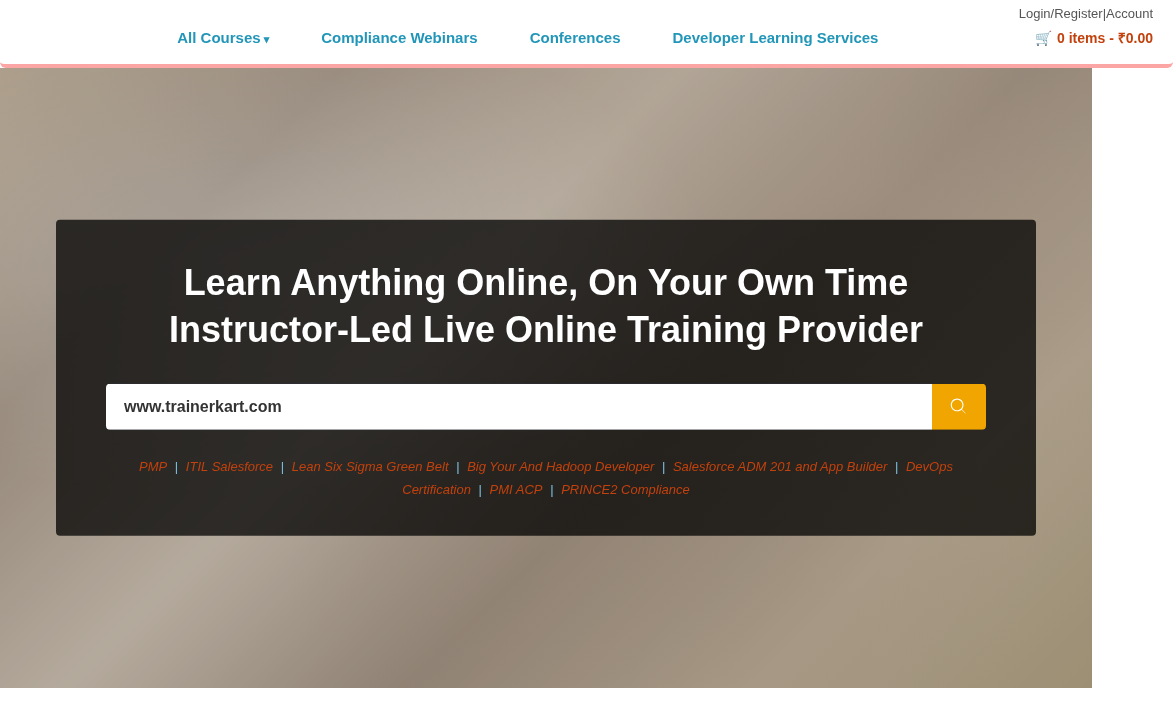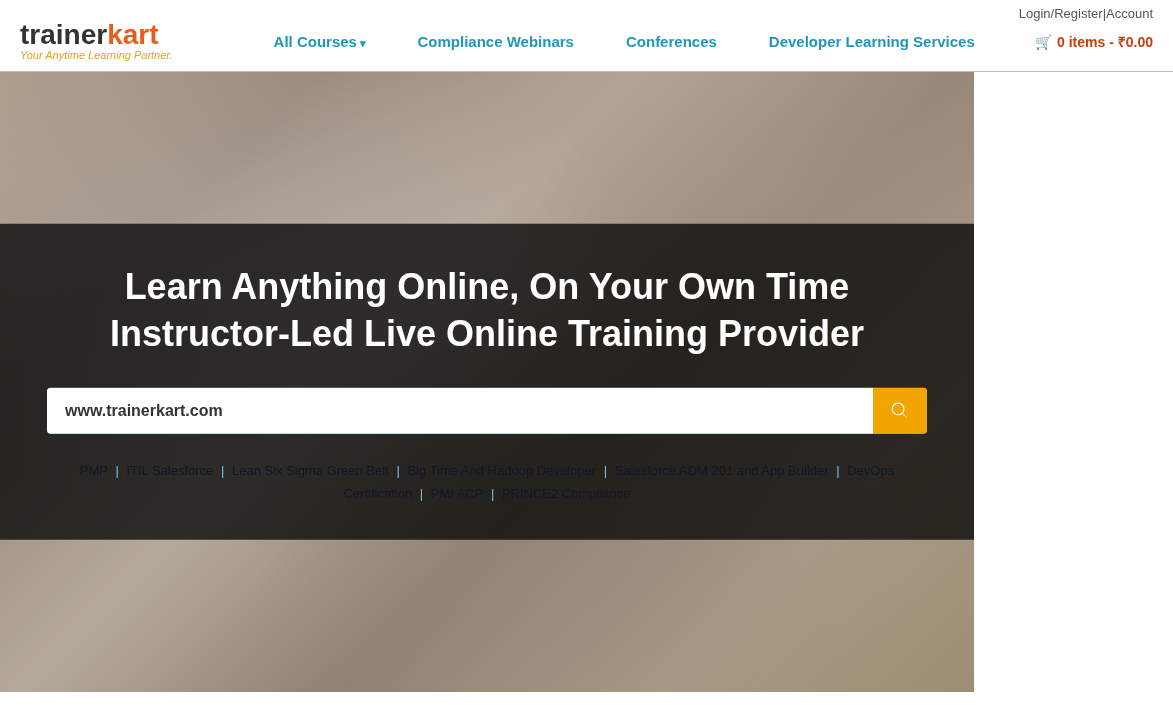--- a/index.html
+++ b/index.html
@@ -1,23 +1,24 @@
 <!DOCTYPE html>
 <html><head>
   <meta charset="utf-8">
   <style>
     * { margin: 0; padding: 0; box-sizing: border-box; }
     body { font-family: Arial, sans-serif; width: 1173px; height: 705px; overflow: hidden; }
 
     
     #header {
       background: #fff;
-      border-bottom: 1px solid #fca5a5;
+      border-bottom: 4px solid #fca5a5;
       position: relative;
       z-index: 10;
+      border-radius: 6px;
     }
     #top-bar {
       display: flex;
       justify-content: flex-end;
       padding: 6px 20px 0;
       font-size: 13px;
       color: #555;
     }
     #top-bar a {
       color: #555;
@@ -69,21 +70,21 @@
     #cart-area {
       color: #c2410c;
       font-size: 14px;
       font-weight: 600;
       white-space: nowrap;
     }
 
     
     #hero {
       position: relative;
-      width: 974px;
+      width: 1092px;
       height: 620px;
       overflow: hidden;
     }
     #hero-bg {
       position: absolute;
       top: 0; left: 0; right: 0; bottom: 0;
       background: linear-gradient(135deg, #c9b8a0 0%, #b0a090 20%, #d4c8b8 40%, #a89888 60%, #c8b8a0 80%, #b8a888 100%);
       filter: brightness(0.85);
     }
     
@@ -113,21 +114,21 @@
       color: #fff;
       font-size: 36px;
       font-weight: bold;
       line-height: 1.3;
       margin-bottom: 30px;
     }
 
     #search-container {
       display: flex;
       align-items: flex-end;
-      background: #7dd3fc;
+      background: #0f172a;
       border-radius: 4px;
       overflow: hidden;
       margin-bottom: 25px;
     }
     #search-input {
       flex: 1;
       border: none;
       outline: none;
       padding: 14px 18px;
       font-size: 16px;
@@ -148,22 +149,23 @@
       height: 18px;
       fill: #fff;
     }
 
     #quick-links {
       color: #6ab0d0;
       font-size: 13px;
       line-height: 1.8;
     }
     #quick-links a {
-      color: #0f172a;
+      color: #c2410c;
       text-decoration: none;
+      font-style: italic;
     }
     #quick-links .separator {
       color: #7ac0e0;
       margin: 0 4px;
     }
   </style>
 </head>
 <body>
 
 <div id="header">
@@ -175,26 +177,20 @@
     <span>
       <a href="#">Register</a>
     </span>
     <span> | </span>
     <span>
       <a href="#">Account</a>
     </span>
   </div>
 
   <div id="nav-bar">
-    <div id="logo-area">
-      <div class="logo-trainer">
-        <span class="trainer">trainer</span><span class="kart">kart</span>
-      </div>
-      <div class="logo-tagline">Your Anytime Learning Partner.</div>
-    </div>
 
     <nav id="main-nav">
       <a class="nav-item has-dropdown" href="#">All Courses</a>
       <a class="nav-item" href="#">Compliance Webinars</a>
       <a class="nav-item" href="#">Conferences</a>
       <a class="nav-item" href="#">Developer Learning Services</a>
     </nav>
 
     <div id="cart-area">
       <span>🛒</span>
@@ -222,21 +218,21 @@
       </button>
     </div>
 
     <div id="quick-links">
       <a href="#">PMP</a>
       <span class="separator"> | </span>
       <a href="#">ITIL Salesforce</a>
       <span class="separator"> | </span>
       <a href="#">Lean Six Sigma Green Belt</a>
       <span class="separator"> | </span>
-      <a href="#">Big Time And Hadoop Developer</a>
+      <a href="#">Big Your And Hadoop Developer</a>
       <span class="separator"> | </span>
       <a href="#">Salesforce ADM 201 and App Builder</a>
       <span class="separator"> | </span>
       <a href="#">DevOps Certification</a>
       <span class="separator"> | </span>
       <a href="#">PMI ACP</a>
       <span class="separator"> | </span>
       <a href="#">PRINCE2 Compliance</a>
     </div>
   </div>

